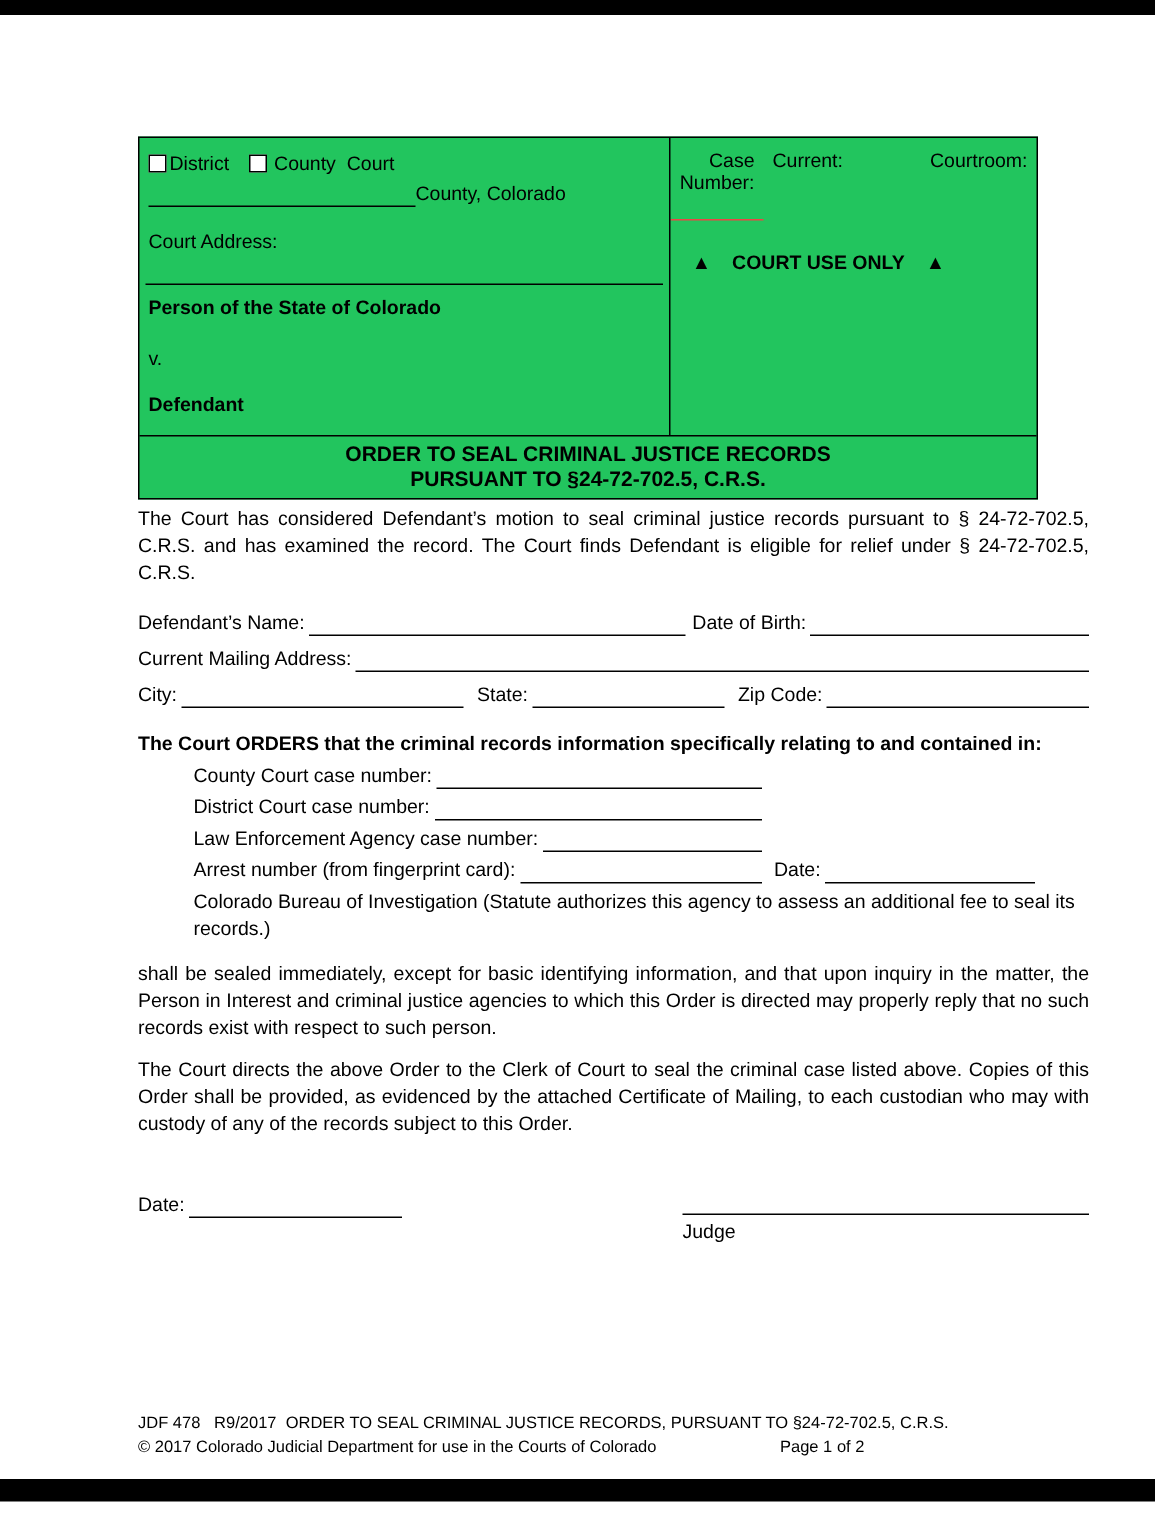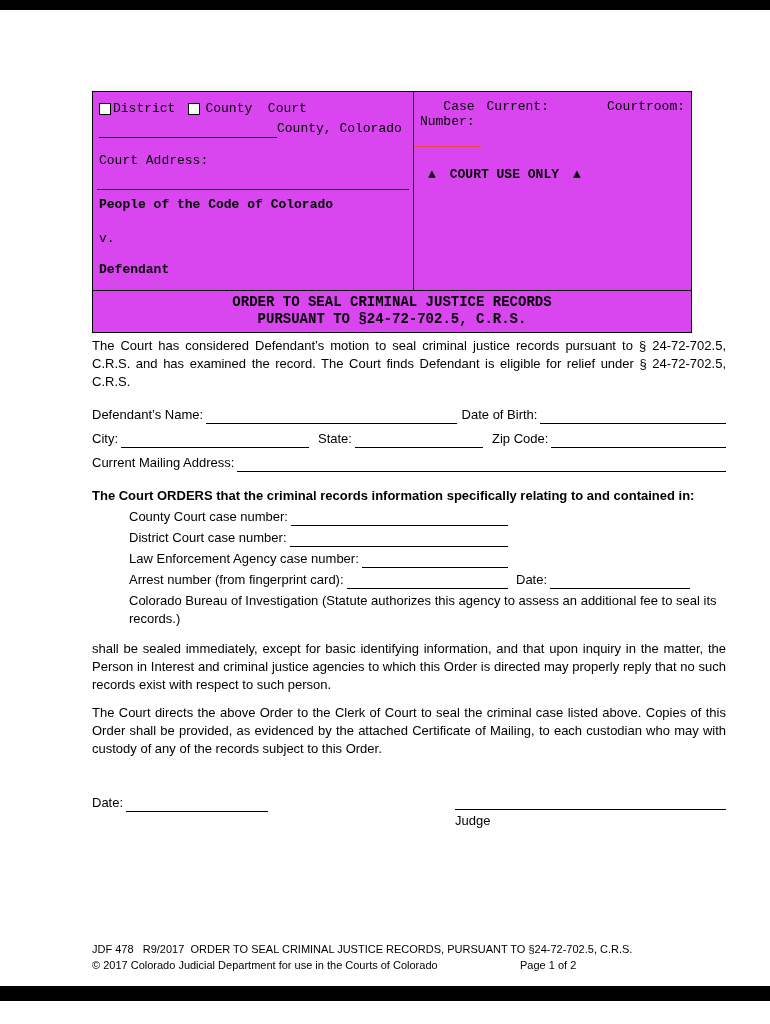--- a/index.html
+++ b/index.html
@@ -10,21 +10,21 @@
     overflow:hidden;
   }
   .bar { position:absolute; left:0; width:770px; background:#000; }
   .bar-top { top:0; height:10px; }
   .bar-bottom { top:986px; height:15px; }
 
   .bold { font-weight:700; }
   .pre  { white-space:pre; }
 
   
-  .caption { position:absolute; left:92px; top:91px; width:600px; border:1px solid #000; background:#d946ef;font-family:Liberation Mono, monospace; }
+  .caption { position:absolute; left:92px; top:91px; width:600px; border:1px solid #000; background:#22c55e; }
   .caption-main { display:flex; }
   .caption-left { width:398px; border-right:1px solid #000; padding:8px 6px 12px 6px; position:relative; }
   .chk-row { display:flex; align-items:center; line-height:17px; }
   .checkbox { width:12px; height:12px; border:1px solid #000; display:inline-block; background:#fff; flex:0 0 auto; }
   .chk-lbl1 { margin-left:2px; }
   .cb2 { margin-left:13px; }
   .chk-lbl2 { margin-left:5px; }
   .county-row { margin-top:3px; line-height:18px; }
   .county-fill { display:inline-block; width:178px; height:14px; border-bottom:1px solid #000; vertical-align:bottom; }
   .court-address { margin-top:14px; line-height:17px; }
@@ -103,21 +103,21 @@
           <span class="checkbox"></span>
           <span class="chk-lbl1">District</span>
           <span class="checkbox cb2"></span>
           <span class="chk-lbl2 pre">County  Court</span>
         </div>
         <div class="county-row">
           <span class="county-fill"></span><span>County, Colorado</span>
         </div>
         <div class="court-address">Court Address:</div>
         <div class="address-line"></div>
-        <div class="plaintiff bold">People of the Code of Colorado</div>
+        <div class="plaintiff bold">Person of the State of Colorado</div>
         <div class="versus">v.</div>
         <div class="defendant bold">Defendant</div>
       </div>
 
       <div class="caption-right">
         <div class="cuo">
           <div class="cuo-text">
             <span class="tri">▲</span><span class="bold">COURT USE ONLY</span><span class="tri">▲</span>
           </div>
           <div class="cuo-line"></div>
@@ -137,36 +137,36 @@
   </div>
 
   <div class="bodyarea">
     <p class="justify">The Court has considered Defendant’s motion to seal criminal justice records pursuant to § 24-72-702.5, C.R.S. and has examined the record. The Court finds Defendant is eligible for relief under § 24-72-702.5, C.R.S.</p>
 
     <div class="row r-name">
       <span>Defendant’s Name:</span>
       <span class="fill f1"></span>
       <span class="lbl-dob">Date of Birth:</span>
       <span class="fill f2"></span>
+    </div>
+
+    <div class="row r-mail">
+      <span>Current Mailing Address:</span>
+      <span class="fill f-mail"></span>
     </div>
 
     <div class="row r-city">
       <span>City:</span>
       <span class="fill f-city"></span>
       <span class="lbl-state">State:</span>
       <span class="fill f-state"></span>
       <span class="lbl-zip">Zip Code:</span>
       <span class="fill f-zip"></span>
     </div>
 
-    <div class="row r-mail">
-      <span>Current Mailing Address:</span>
-      <span class="fill f-mail"></span>
-    </div>
-
     <div class="orders-heading bold">The Court ORDERS that the criminal records information specifically relating to and contained in:</div>
 
     <div class="item">
       <span class="seg">
         <span>County Court case number:</span>
         <span class="fill flexfill"></span>
       </span>
     </div>
     <div class="item">
       <span class="seg">

